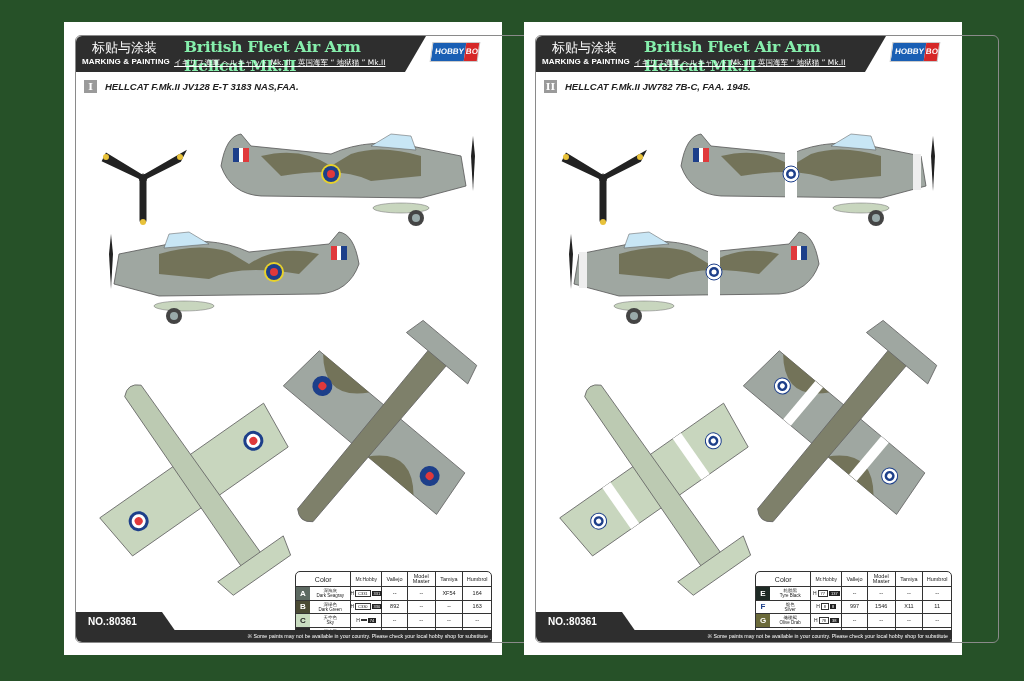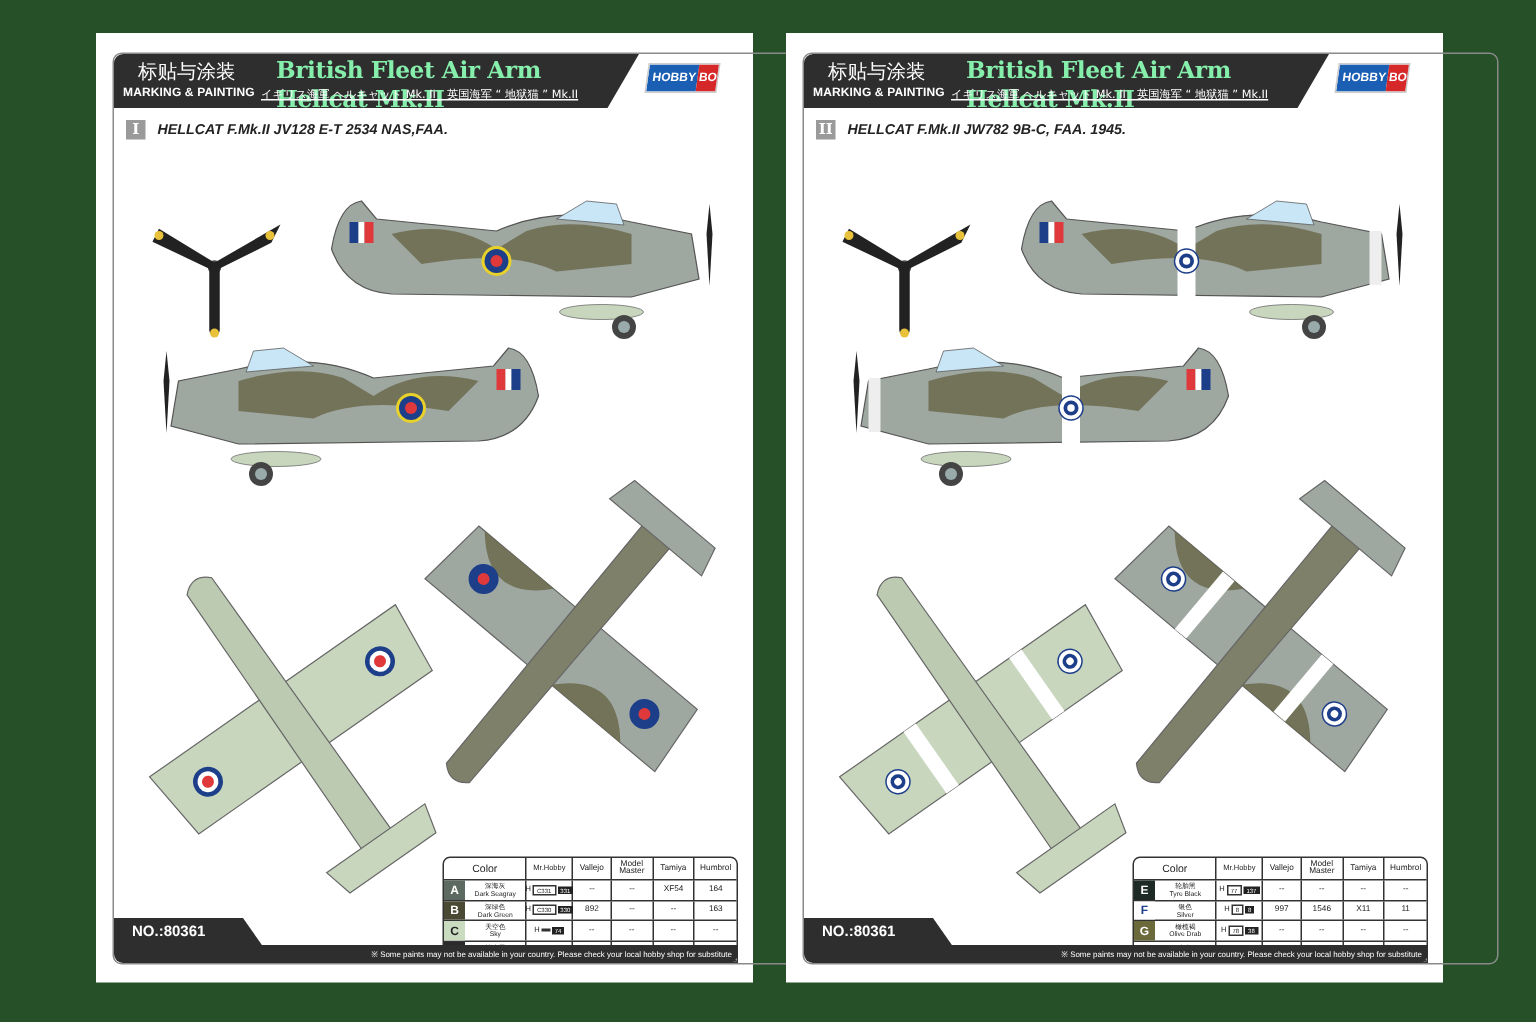--- a/index.html
+++ b/index.html
@@ -51,21 +51,21 @@
       <span class="h-en">MARKING &amp; PAINTING</span>
       <span class="h-title">British Fleet Air Arm Hellcat Mk.II</span>
       <span class="h-jp">イギリス海軍 ヘルキャット Mk. II　英国海军 “ 地狱猫 ” Mk.II</span>
     </div>
     <div class="logo">
       <span class="hb">HOBBY</span>
       <span class="bs">BOSS</span>
     </div>
     <div class="scheme">
       <span class="roman">I</span>
-      <span class="scheme-title">HELLCAT F.Mk.II JV128 E-T 2534 NAS,FAA.</span>
+      <span class="scheme-title">HELLCAT F.Mk.II JV128 E-T 3183 NAS,FAA.</span>
     </div>
 
     <svg class="art" width="416" height="608" viewBox="0 0 416 608">
 
       <g transform="translate(67,142)">
         <circle r="4" fill="#ddd" stroke="#444"></circle>
         <path d="M0,0 L-36,-22 L-38,-18 Z" fill="#222" stroke="#222" stroke-width="5" stroke-linecap="round"></path>
         <path d="M0,0 L38,-22 L36,-18 Z" fill="#222" stroke="#222" stroke-width="5" stroke-linecap="round"></path>
         <path d="M0,0 L0,42" stroke="#222" stroke-width="7" stroke-linecap="round"></path>
         <circle cx="-37" cy="-21" r="3" fill="#e8c23a"></circle>
@@ -235,21 +235,21 @@
       <span class="h-en">MARKING &amp; PAINTING</span>
       <span class="h-title">British Fleet Air Arm Hellcat Mk.II</span>
       <span class="h-jp">イギリス海軍 ヘルキャット Mk. II　英国海军 “ 地狱猫 ” Mk.II</span>
     </div>
     <div class="logo">
       <span class="hb">HOBBY</span>
       <span class="bs">BOSS</span>
     </div>
     <div class="scheme">
       <span class="roman">II</span>
-      <span class="scheme-title">HELLCAT F.Mk.II JW782 9B-C, FAA. 1945.</span>
+      <span class="scheme-title">HELLCAT F.Mk.II JW782 7B-C, FAA. 1945.</span>
     </div>
 
     <svg class="art" width="416" height="608" viewBox="0 0 416 608">
       <g transform="translate(67,142)">
         <circle r="4" fill="#ddd" stroke="#444"></circle>
         <path d="M0,0 L-36,-22 L-38,-18 Z" fill="#222" stroke="#222" stroke-width="5" stroke-linecap="round"></path>
         <path d="M0,0 L38,-22 L36,-18 Z" fill="#222" stroke="#222" stroke-width="5" stroke-linecap="round"></path>
         <path d="M0,0 L0,42" stroke="#222" stroke-width="7" stroke-linecap="round"></path>
         <circle cx="-37" cy="-21" r="3" fill="#e8c23a"></circle>
         <circle cx="37" cy="-21" r="3" fill="#e8c23a"></circle>

